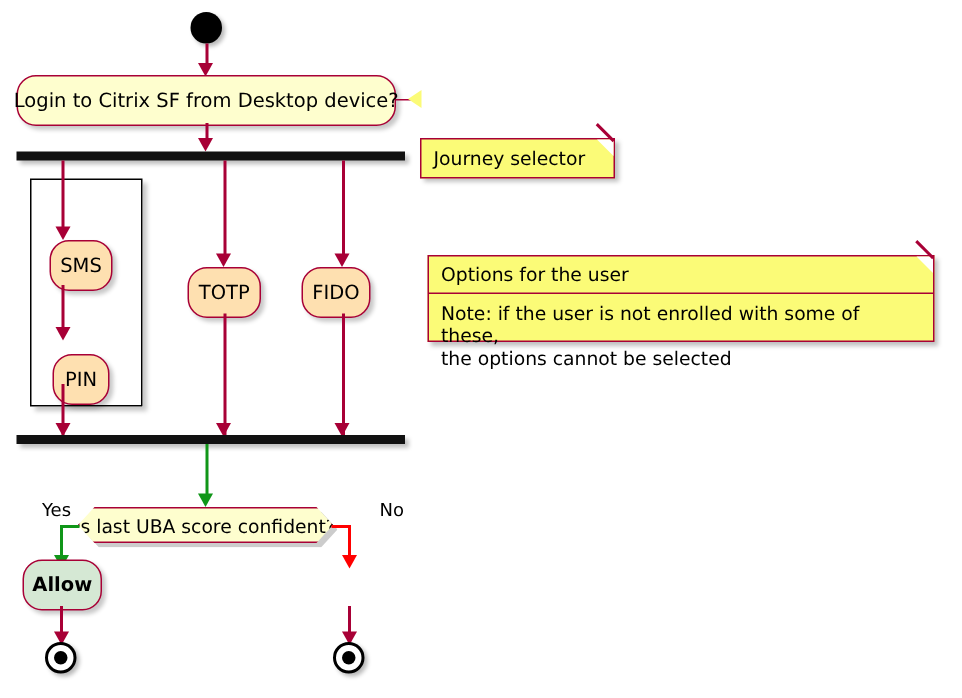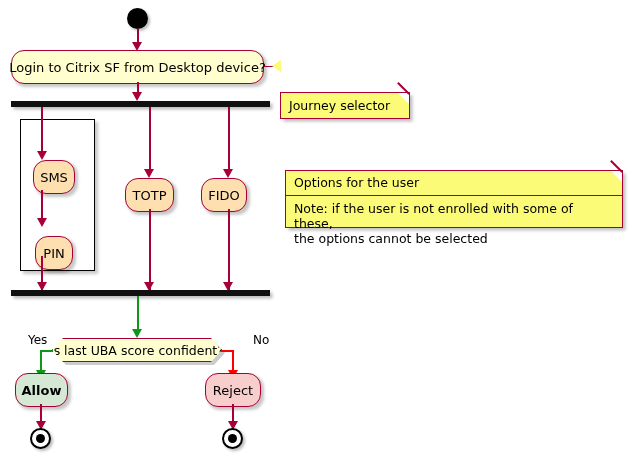--- a/index.html
+++ b/index.html
@@ -164,20 +164,19 @@
   <div class="arrow red" style="left:227.5px;top:370px;"></div>
   <div class="edge-label" style="left:228px;top:333px;margin-left:25px;">No</div>
 
   <div class="node act green" style="left:15px;top:373px;width:53px;height:31px;">Allow</div>
 
   <div class="line" style="left:40px;top:404px;width:2px;height:22px;"></div>
   <div class="arrow" style="left:35.5px;top:421px;"></div>
 
   <div class="node end-node" style="left:30px;top:428px;"></div>
 
-  <div class="node act pink" style="left:205px;top:373px;width:56px;height:31px;">Reject</div>
 
   <div class="line" style="left:232px;top:404px;width:2px;height:22px;"></div>
   <div class="arrow" style="left:227.5px;top:421px;"></div>
 
   <div class="node end-node" style="left:222px;top:428px;"></div>
 
 </div>
 
 </body></html>

